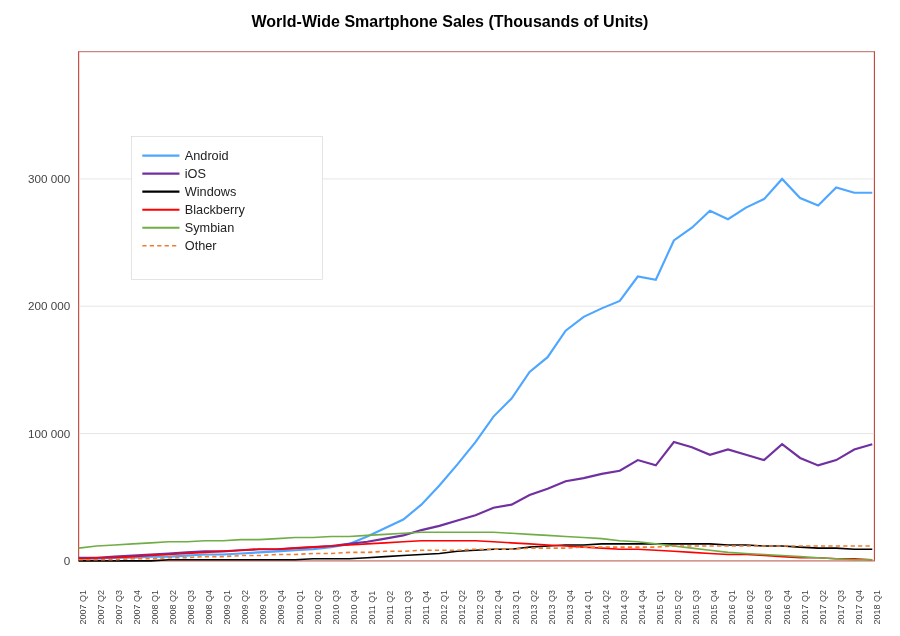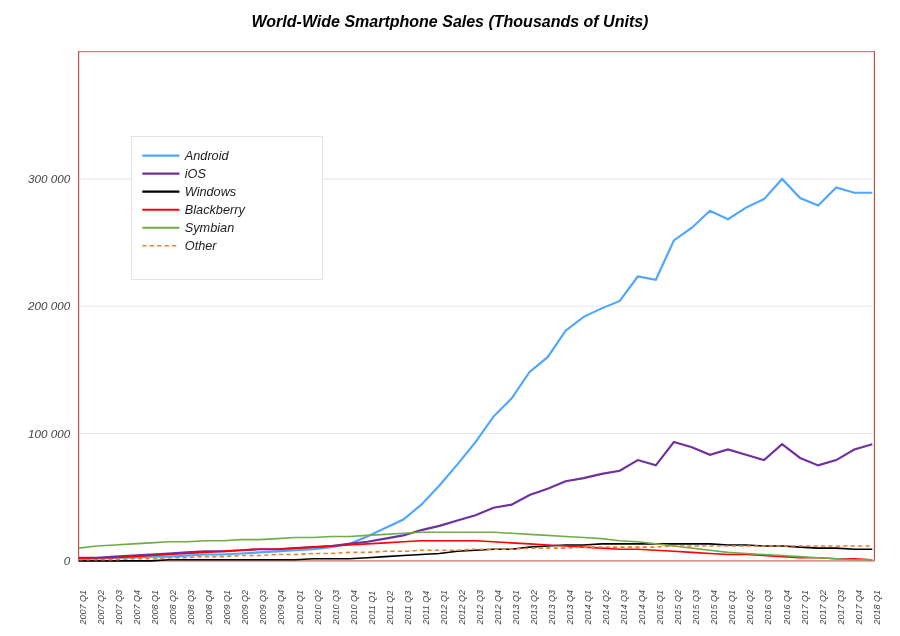--- a/index.html
+++ b/index.html
@@ -12,21 +12,20 @@
       align-items: center;
       justify-content: center;
     }
     .chart-container {
       width: 870px;
       height: 610px;
       position: relative;
       display: flex;
       flex-direction: column;
       align-items: center;
-      font-style: italic;
     }
     .chart-title {
       font-size: 16px;
       font-weight: bold;
       margin-bottom: 8px;
       text-align: center;
     }
     .chart-area {
       width: 100%;
       flex: 1;

